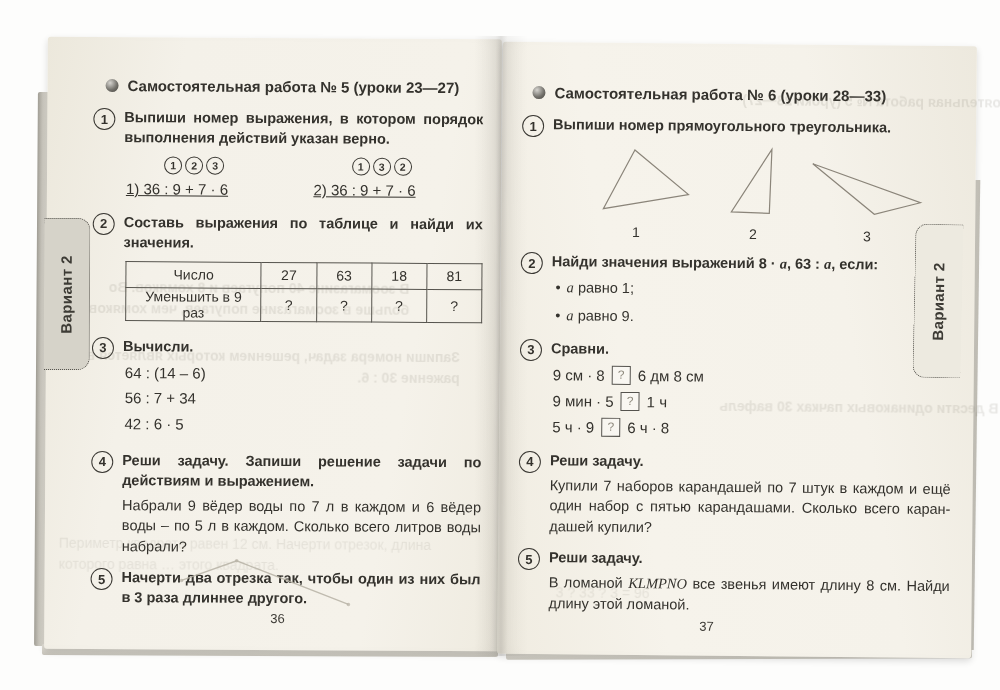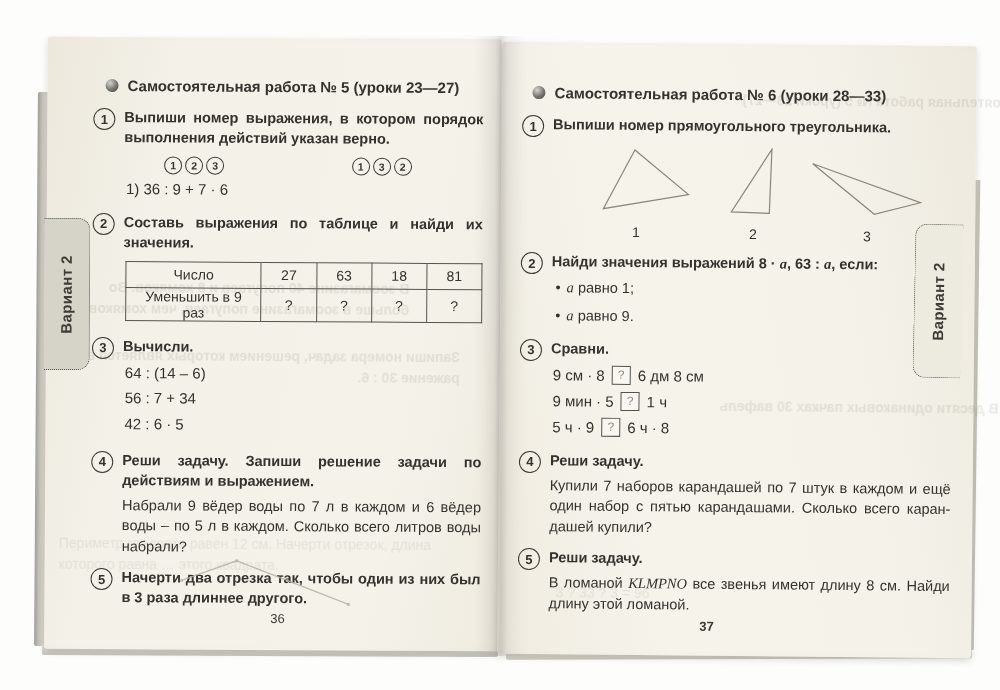--- a/index.html
+++ b/index.html
@@ -50,21 +50,21 @@
   .tx{flex:1 1 auto;min-width:0;}
   .tsk-text{font-weight:bold;text-align:justify;line-height:1.38;margin:0;font-size:14.5px;}
   .body-text{text-align:justify;line-height:1.42;margin:5px 0 0 0;font-size:14.5px;}
   
   .seq-row{display:flex;margin:9px 0 2px 2px;}
   .seq-group{width:172px;}
   .seq-group + .seq-group{margin-left:18px;}
   .mini-circles{display:flex;gap:3px;margin:0 0 5px 38px;}
   .mini{width:16px;height:16px;border:1.2px solid #3a3833;border-radius:50%;font-size:10.5px;
       display:flex;align-items:center;justify-content:center;font-weight:bold;}
-  .expr{font-size:15px;line-height:1.3;}
+  .expr{font-size:15px;line-height:1.3;text-decoration:underline;}
   
   table.t2{border-collapse:collapse;margin:9px 0 4px 2px;}
   table.t2 td{border:1.4px solid #56544e;text-align:center;font-size:14px;height:25px;padding:0 12px;}
   td.cw{width:166px;}
   td.cn{width:52px;}
   
   .calc p{margin:4px 0;font-size:15px;line-height:1.45;}
   .calc{margin-top:6px;margin-left:2px;}
   
   .blt-row{margin:6px 0 0 4px;font-size:14.5px;line-height:1.5;}
@@ -74,21 +74,21 @@
   .qbox{width:17px;height:17px;border:1.1px solid #55534e;display:inline-flex;align-items:center;
       justify-content:center;font-size:12px;color:#8d887c;background:rgba(255,255,255,0.35);}
   
   .tri-svg{display:block;margin:6px 0 0 34px;}
   .tri-svg text{font-size:14px;fill:#34322d;font-family:"Liberation Sans","DejaVu Sans",sans-serif;}
   
   .pencil{position:absolute;left:130px;top:516px;}
   
   .pagenum{position:absolute;font-size:13px;color:#3c3a35;}
   .pn-l{left:226px;bottom:24px;text-align:center;}
-  .pn-r{left:202px;bottom:22px;font-weight:bold;}
+  .pn-r{left:202px;bottom:22px;}
   
   .ghost{position:absolute;color:#6f6a5d;opacity:0.14;filter:blur(0.6px);font-weight:bold;
       font-size:14px;white-space:nowrap;line-height:1.5;pointer-events:none;}
   .mirror{transform:scaleX(-1);}
   .ghost.light{font-weight:normal;opacity:0.12;}
   i.mvar{font-family:"Liberation Serif","DejaVu Serif",serif;font-style:italic;}
 </style>
 </head>
 <body>
 
@@ -132,20 +132,21 @@
                 <span class="mini">3</span>
               </div>
               <div class="expr">1) 36 : 9 + 7 · 6</div>
             </div>
             <div class="seq-group">
               <div class="mini-circles">
                 <span class="mini">1</span>
                 <span class="mini">3</span>
                 <span class="mini">2</span>
               </div>
+              <div class="expr">2) 36 : 9 + 7 · 6</div>
             </div>
           </div>
         </div>
       </div>
 
       <div class="task">
         <span class="badge">2</span>
         <div class="tx">
           <p class="tsk-text">Составь выражения по таблице и найди их значения.</p>
           <table class="t2">

